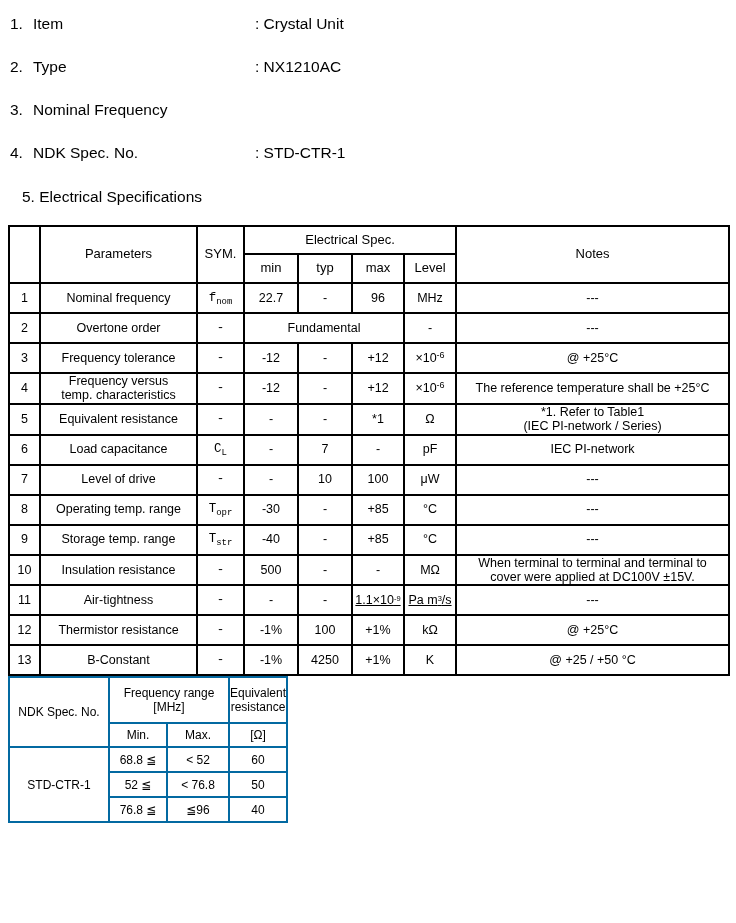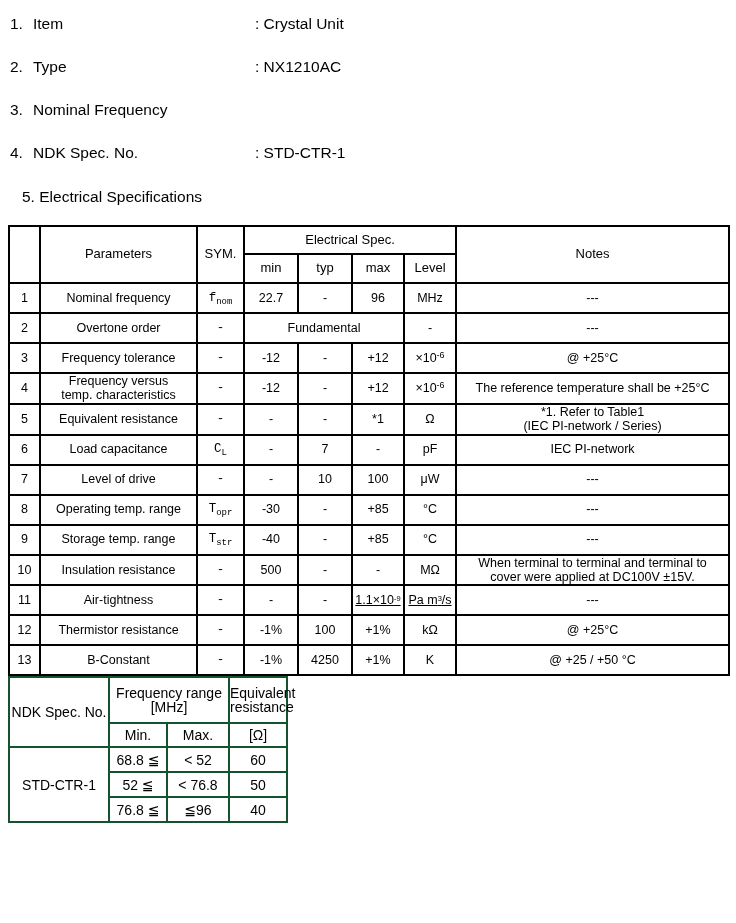--- a/index.html
+++ b/index.html
@@ -35,22 +35,22 @@
   td.c-sym{font-size:13px;font-family:Liberation Mono, monospace;}
   .small{font-size:10px;text-decoration:underline;}
   sub{font-size:9px;vertical-align:baseline;position:relative;top:3px;line-height:0;}
   sup{font-size:9px;vertical-align:baseline;position:relative;top:-4px;line-height:0;}
   .small sup{font-size:7.5px;top:-3px;}
 
   
   .t1-title{margin:25px 0 3px 8px;font-size:15px;height:18px;line-height:18px;}
   table.t1{border-collapse:collapse;table-layout:fixed;width:278px;margin:0 0 0 8px;}
   table.t1 th,table.t1 td{
-    border:2px solid #14532d;padding:0;font-weight:normal;
-    text-align:center;vertical-align:middle;font-size:14px;line-height:14px;
+    border:2px solid #0369a1;padding:0;font-weight:normal;
+    text-align:center;vertical-align:middle;font-size:12px;line-height:14px;
   }
   table.t1 thead tr.h1{height:46px;}
   table.t1 thead tr.h2{height:24px;}
   table.t1 tbody tr{height:25px;}
 
   
   .footer{margin:13px 8px 0 8px;font-size:13.5px;line-height:20px;}
 </style>
 </head>
 <body>

